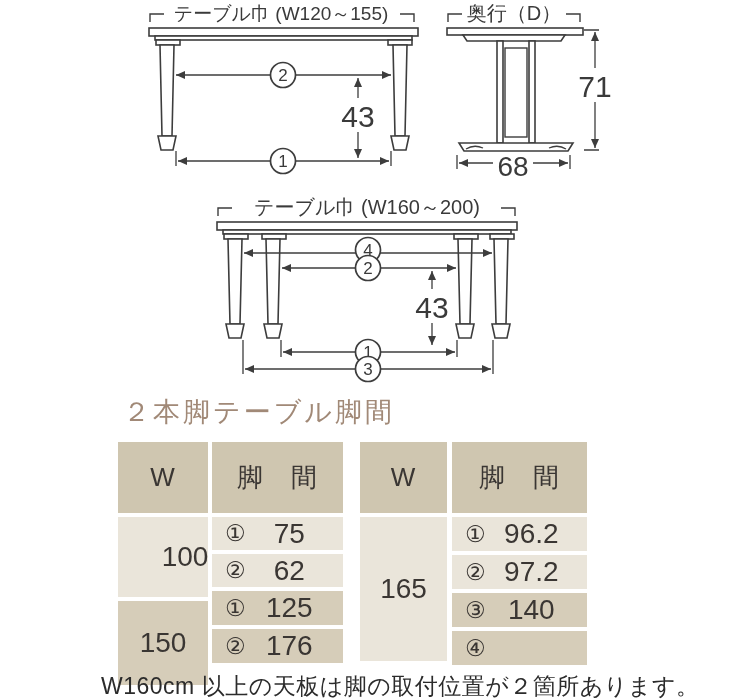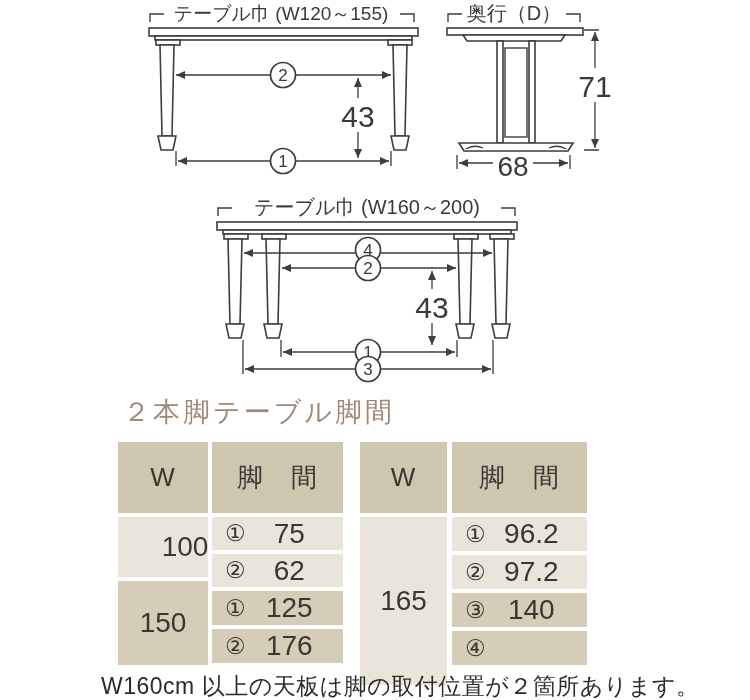--- a/index.html
+++ b/index.html
@@ -157,21 +157,21 @@
       <text x="368" y="375" text-anchor="middle" font-size="17">3</text>
     </g>
   </svg>
 
   <div class="section-heading">２本脚テーブル脚間</div>
 
   <div class="dimtable" style="left:118px;top:442px;">
     <div class="col" style="width:90px;margin-right:4px;">
       <div class="cell bg-head head-label" style="height:71px;">W</div>
       <div class="gap4"></div>
-      <div class="cell bg-light w-value" style="height:60px;padding-left:44px;">100</div>
+      <div class="cell bg-light w-value" style="height:80px;padding-left:44px;">100</div>
       <div class="gap4"></div>
       <div class="cell bg-tan w-value" style="height:84px;">150</div>
     </div>
     <div class="col" style="width:131px;">
       <div class="cell bg-head head-label" style="height:71px;">脚　間</div>
       <div class="gap4"></div>
       <div class="leg-row bg-light" style="height:33px;">
         <span class="leg-mark">①</span>
         <span class="leg-value">75</span>
       </div>
@@ -190,21 +190,21 @@
         <span class="leg-mark">②</span>
         <span class="leg-value">176</span>
       </div>
     </div>
   </div>
 
   <div class="dimtable" style="left:360px;top:442px;">
     <div class="col" style="width:87px;margin-right:5px;">
       <div class="cell bg-head head-label" style="height:71px;">W</div>
       <div class="gap4"></div>
-      <div class="cell bg-light w-value" style="height:168px;">165</div>
+      <div class="cell bg-light w-value" style="height:144px;">165</div>
     </div>
     <div class="col" style="width:135px;">
       <div class="cell bg-head head-label" style="height:71px;">脚　間</div>
       <div class="gap4"></div>
       <div class="leg-row bg-light" style="height:34px;">
         <span class="leg-mark">①</span>
         <span class="leg-value">96.2</span>
       </div>
       <div class="gap4"></div>
       <div class="leg-row bg-light" style="height:34px;">

